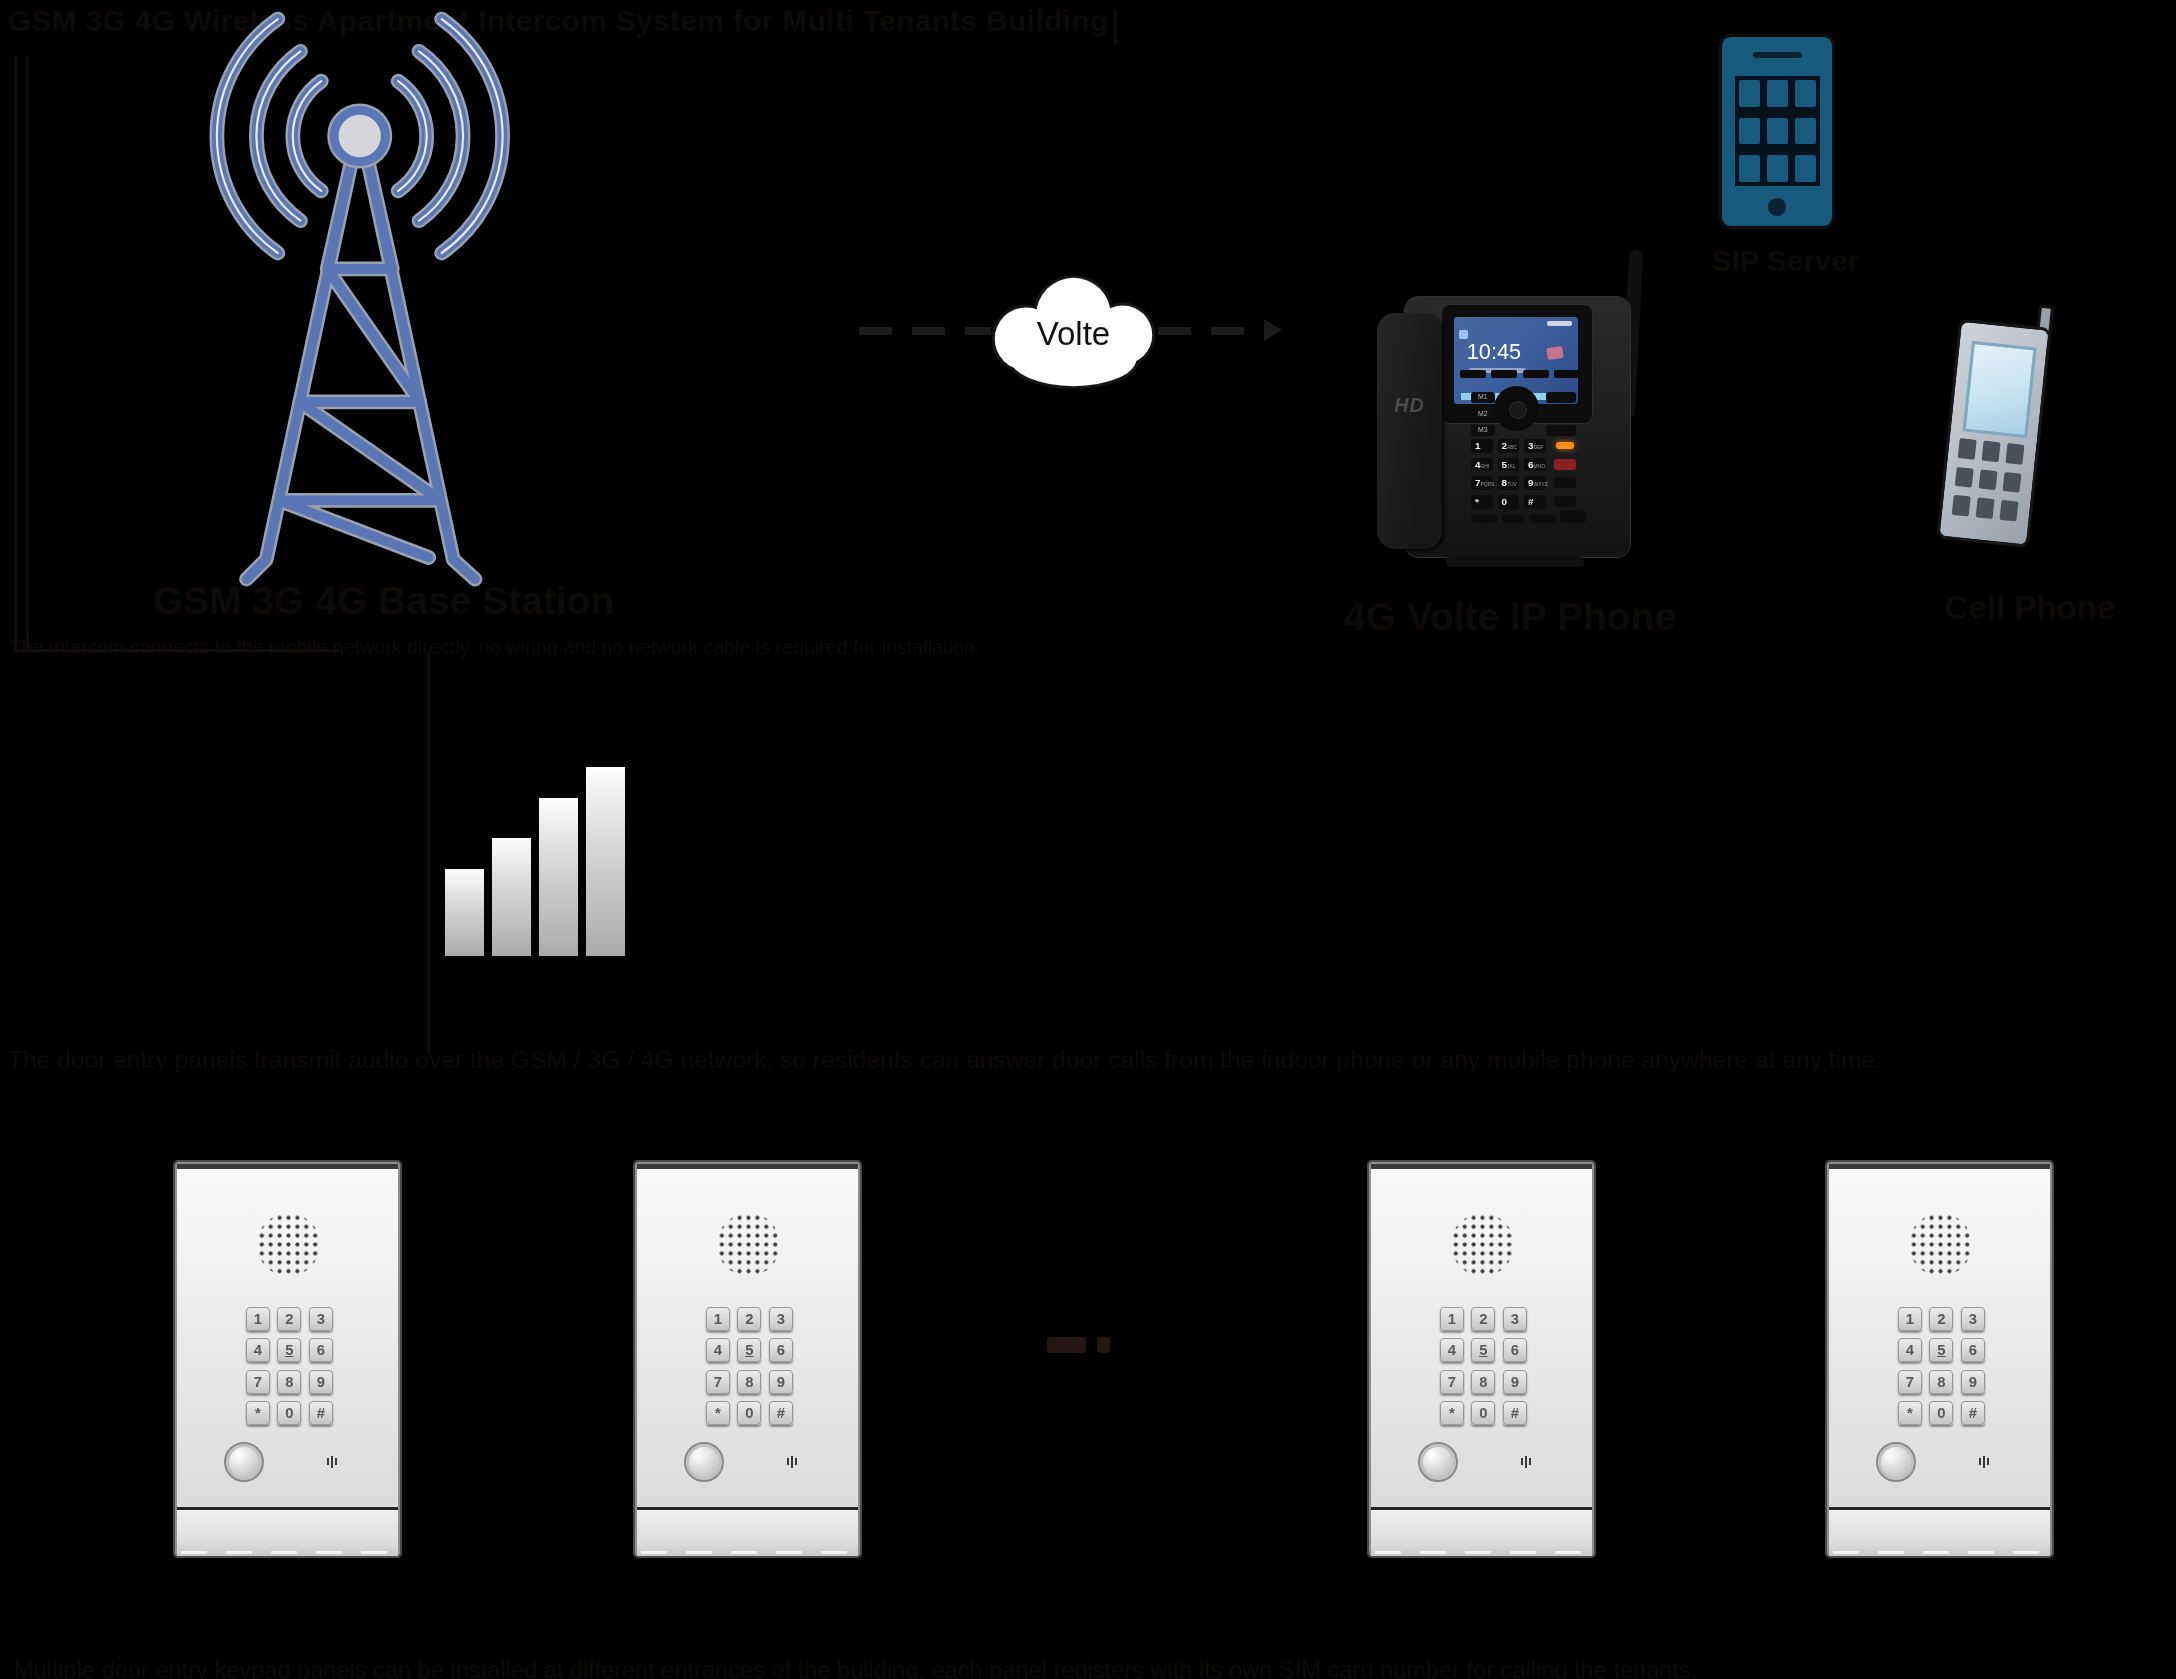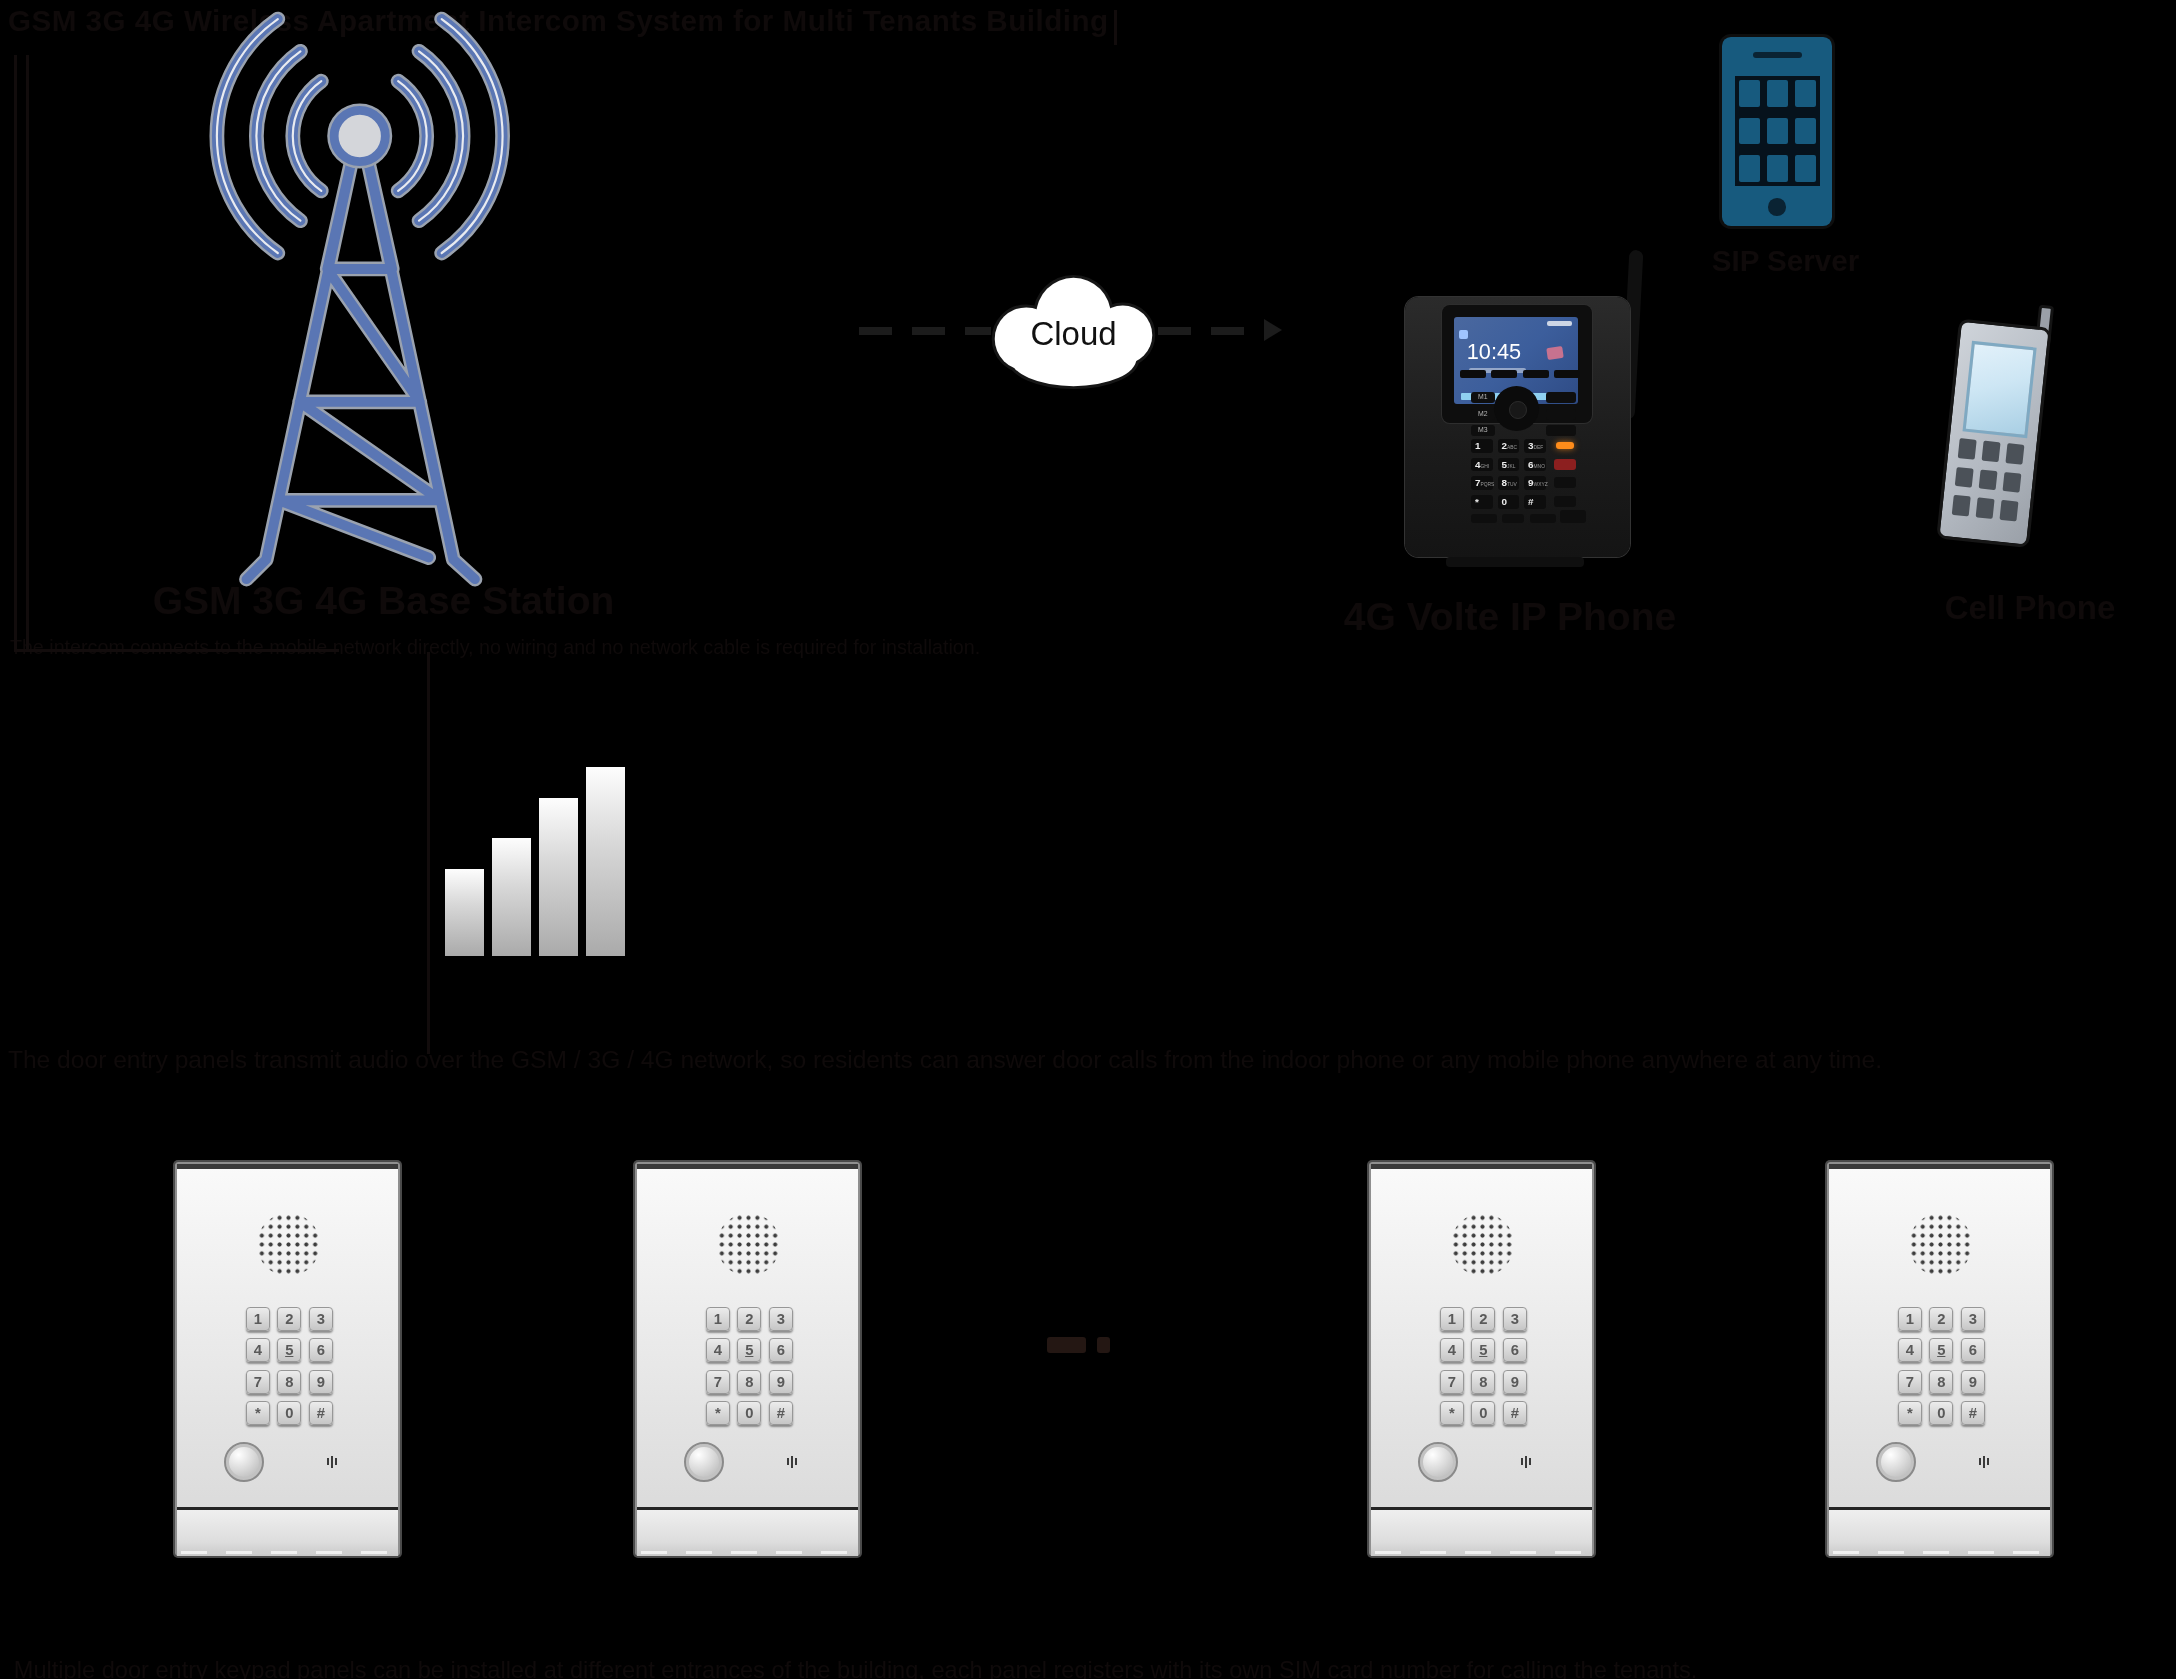--- a/index.html
+++ b/index.html
@@ -196,21 +196,21 @@
         <circle cx="150" cy="68" r="30"></circle>
         <ellipse cx="100" cy="92" rx="64" ry="28"></ellipse>
       </g>
       <g fill="#ffffff">
         <circle cx="52" cy="72" r="32"></circle>
         <circle cx="100" cy="48" r="38"></circle>
         <circle cx="150" cy="68" r="30"></circle>
         <ellipse cx="100" cy="92" rx="64" ry="28"></ellipse>
       </g>
     </svg>
-    <div class="cloud-text">Cloud</div>
+    <div class="cloud-text">Volte</div>
   </div>
 
   <div id="teal-device" class="abs">
     <div class="slit"></div>
     <div class="tk-grid">
       <div class="tk"></div>
         <div class="tk"></div>
         <div class="tk"></div>
       <div class="tk"></div>
         <div class="tk"></div>
@@ -284,20 +284,23 @@
       </div>
     <div class="led"></div>
     <div class="redkey"></div>
     <div class="fkey" style="top:231px;"></div>
     <div class="fkey" style="top:250px;"></div>
     <div class="bkey" style="left:94px;width:25.6px;"></div>
     <div class="bkey" style="left:125px;width:21.7px;"></div>
     <div class="bkey" style="left:153px;width:25.6px;"></div>
     <div class="spkkey"></div>
     <div class="stand"></div>
+    <div class="handset">
+      <div class="hd">HD</div>
+    </div>
   </div>
 
   <div class="abs dark-dash" style="left:1047px;top:1337px;width:39px;height:15.8px;"></div>
   <div class="abs dark-dash" style="left:1097px;top:1337px;width:12.8px;height:15.8px;"></div>
 
   <div id="intercom-row">
       <div class="intercom" style="left: 175px;">
       <div class="top-edge"></div>
       <div class="speaker"></div>
       <div class="intercom-keypad">

